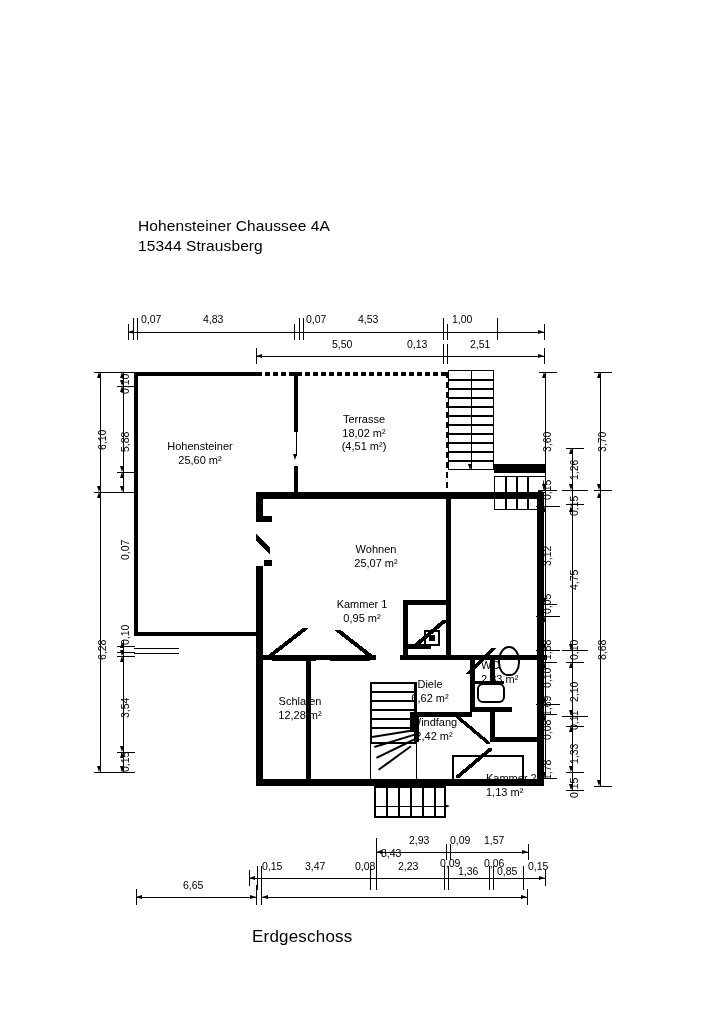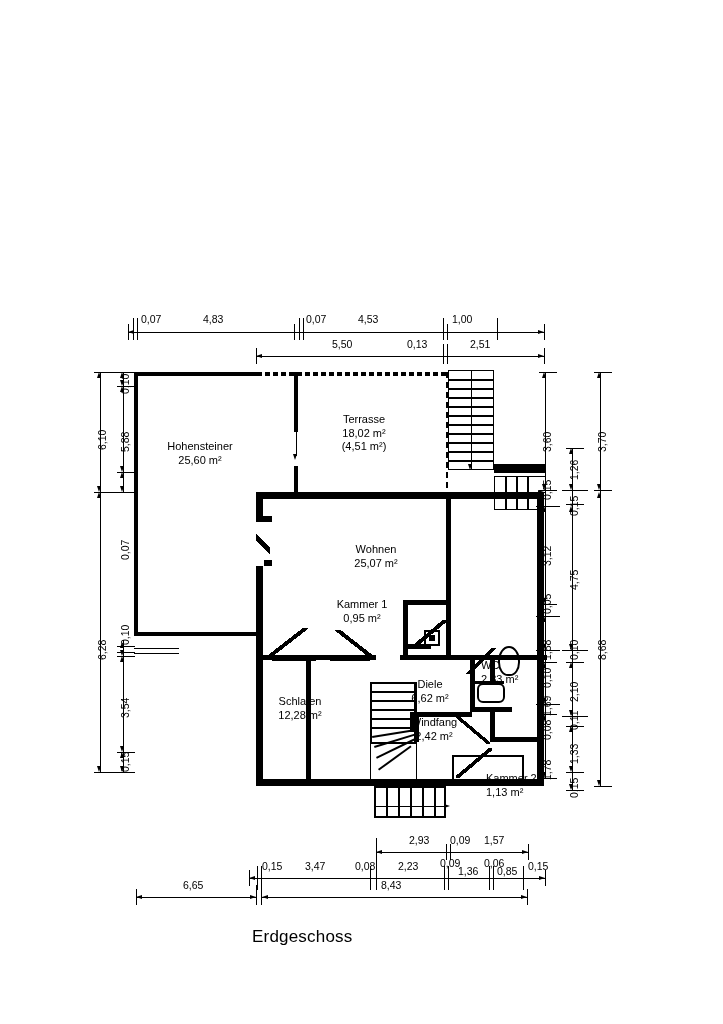--- a/index.html
+++ b/index.html
@@ -44,20 +44,22 @@
   .tread{position:absolute;background:#000;}
 
   .dashline{position:absolute;}
 </style>
 </head>
 <body>
 
 <div id="page">
 
   <div class="addr">
+    <div>Hohensteiner Chaussee 4A</div>
+    <div>15344 Strausberg</div>
   </div>
 
   <div>
     <div class="dline" style="left:128px;top:332px;width:416px;"></div>
     <div class="arrow-l" style="left:128px;top:329.5px;"></div>
     <div class="arrow-r" style="left:538px;top:329.5px;"></div>
 
     <div class="tick" style="left:128px;top:324px;height:16px;"></div>
     <div class="tick" style="left:133px;top:318px;height:22px;"></div>
     <div class="tick" style="left:137px;top:318px;height:22px;"></div>
@@ -498,18 +500,18 @@
     <div class="arrow-l" style="left:136px;top:894.5px;"></div>
     <div class="arrow-r" style="left:250px;top:894.5px;"></div>
     <div class="dline" style="left:262px;top:897px;width:265px;"></div>
     <div class="arrow-l" style="left:262px;top:894.5px;"></div>
     <div class="arrow-r" style="left:521px;top:894.5px;"></div>
     <div class="tick" style="left:136px;top:889px;height:16px;"></div>
     <div class="tick" style="left:256px;top:885px;height:20px;"></div>
     <div class="tick" style="left:261px;top:885px;height:20px;"></div>
     <div class="tick" style="left:527px;top:889px;height:16px;"></div>
     <div class="dimtxt" style="left:183px;top:880px;">6,65</div>
-    <div class="dimtxt" style="left:381px;top:880px;">8,43</div>
+    <div class="dimtxt" style="left:381px;top:848px;">8,43</div>
   </div>
 
   <div class="footer-title">Erdgeschoss</div>
 
 </div>
 
 </body></html>

